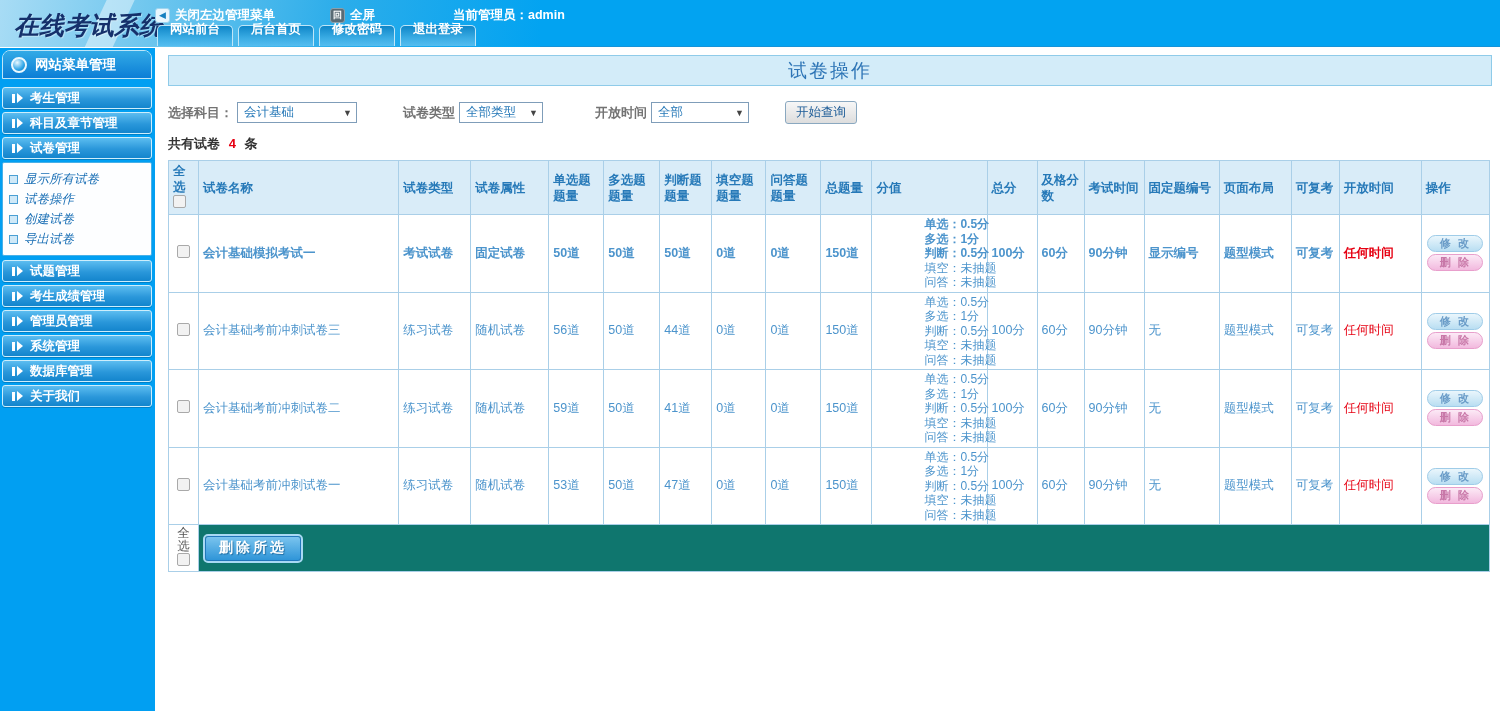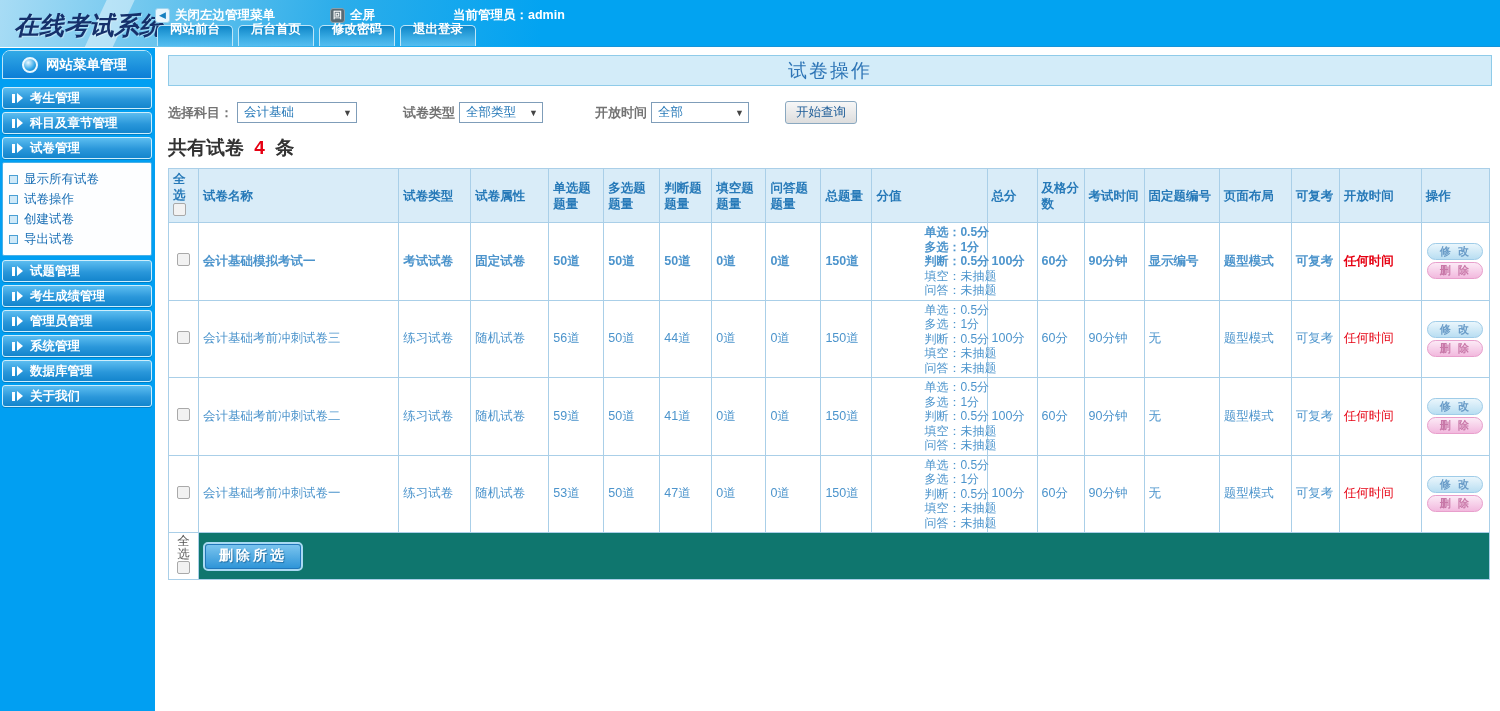--- a/index.html
+++ b/index.html
@@ -22,47 +22,47 @@
   .admin-label { margin-left:78px; font-weight:bold; }
   .tabs { position:absolute; left:157px; bottom:0; display:flex; }
   .tab { height:21px; padding:2px 12px 16px 12px; margin-right:5px; background:linear-gradient(180deg,#0f86c8 0%,#3aace4 60%,#55bdf0 100%);
     border:1px solid #bfe6f8; border-bottom:none; border-radius:5px 5px 0 0; color:#fff; font-size:12.5px; font-weight:bold;
     display:flex; align-items:center; cursor:pointer; }
 
   
   .sidebar { position:absolute; left:0; top:48px; width:155px; height:663px; background:#019ff2; padding:2px 3px 0 2px; }
   .side-panel { border:1px solid #bfe6f8; border-radius:8px 8px 0 0; overflow:hidden; margin-bottom:8px; }
   .side-header { height:27px; background:linear-gradient(180deg,#33aae6 0%,#0b7ed6 100%);
-    display:flex; align-items:center; color:#fff; font-size:13.5px; font-weight:bold; padding-left:19px; }
+    display:flex; align-items:center; color:#fff; font-size:13.5px; font-weight:bold; padding-left:8px; }
   .sphere { width:16px; height:16px; border-radius:50%; border:2px solid #eaf8ff; margin-right:8px;
     background:radial-gradient(circle at 35% 30%,#eaf8ff 0%,#2fa6e8 60%,#0b6fb0 100%); }
   .menu-btn { height:22px; margin:0 0 3px 0; background:linear-gradient(180deg,#5cbdf0 0%,#2a97da 55%,#1385cd 100%);
     border:1px solid #cdeefc; border-radius:3px; display:flex; align-items:center; padding-left:9px;
     color:#fff; font-size:12.5px; font-weight:bold; cursor:pointer; box-shadow:0 1px 0 rgba(4,110,170,0.6); }
   .menu-arrow { display:inline-flex; align-items:center; margin-right:7px; }
   .menu-arrow .bar { width:3px; height:9px; background:#fff; margin-right:2px; }
   .menu-arrow .tri { width:0; height:0; border-top:5px solid transparent; border-bottom:5px solid transparent; border-left:6px solid #fff; }
   .submenu { background:#fdfeff; border:1px solid #47b0e8; border-radius:2px; margin:0 0 4px 0; padding:6px 0 6px 6px; }
-  .submenu-item { display:flex; align-items:center; height:20px; color:#1a6fb5; font-size:12.5px; cursor:pointer; }
+  .submenu-item { display:flex; align-items:center; height:20px; color:#1a6fb5; font-size:12.5px; cursor:pointer;font-style:italic; }
   .submenu-sq { width:9px; height:9px; border:1px solid #4a9fd4; background:#cfe9f8; margin-right:6px; }
 
   
   .main { position:absolute; left:155px; top:48px; width:1345px; height:663px; background:#fff; padding:7px 8px 0 13px; }
   .title-band { height:31px; background:#d3ecf9; border:1px solid #8fcbe9; display:flex; align-items:center; justify-content:center;
     color:#2e75b6; font-size:19px; letter-spacing:2px; }
   .filter-row { margin-top:15px; display:flex; align-items:center; font-size:13px; color:#333; }
   .filter-label { font-weight:bold; color:#737373; }
   .select { display:inline-flex; align-items:center; justify-content:space-between; height:21px; background:#fff;
     border:1px solid #7f9db9; color:#2779b8; font-size:12.5px; padding:0 4px 0 6px; margin-left:4px; cursor:pointer; }
   .select .arrow { font-size:9px; color:#444; margin-left:6px; }
   .w-subject { width:120px; } .w-type { width:84px; } .w-time { width:98px; }
   .gap28 { width:46px; } .gap36 { width:52px; }
   .query-btn { margin-left:36px; height:23px; padding:0 10px; background:linear-gradient(180deg,#f7f7f7,#dddddd);
     border:1px solid #8aa8c0; border-radius:3px; color:#1a5a96; font-size:12.5px; cursor:pointer; }
-  .count-line { margin-top:11px; font-size:19px; color:#333; font-weight:bold; }
+  .count-line { margin-top:11px; font-size:13px; color:#333; font-weight:bold; }
   .count-num { color:#e60012; margin:0 5px; }
 
   
   table.grid { border-collapse:collapse; margin-top:7px; width:1322px; table-layout:fixed; }
   table.grid th, table.grid td { border:1px solid #aacfe8; font-size:12.5px; padding:2px 4px; vertical-align:middle; }
   table.grid thead th { background:#d9ecf8; color:#2679b8; font-weight:bold; text-align:left; height:40px; line-height:16px; }
   table.grid tbody td { color:#4c94cc; height:73px; }
   td.c-center, th.c-center { text-align:center; }
   .score-line { font-size:12px; line-height:14.5px; white-space:nowrap;margin-left:48px; }
   tr.row-bold td { color:#1d5fa8; font-weight:bold; }

